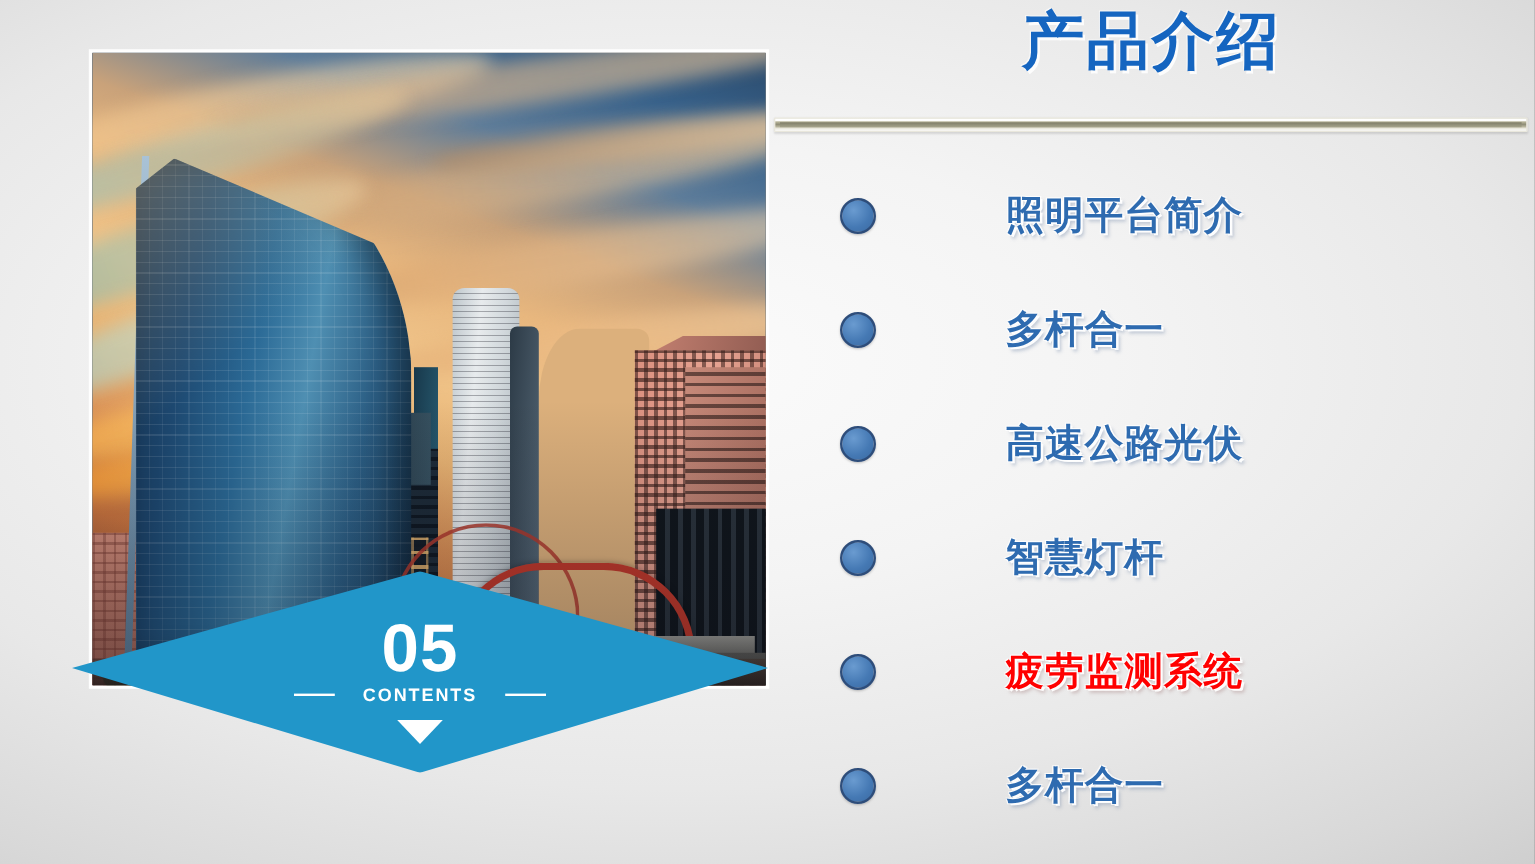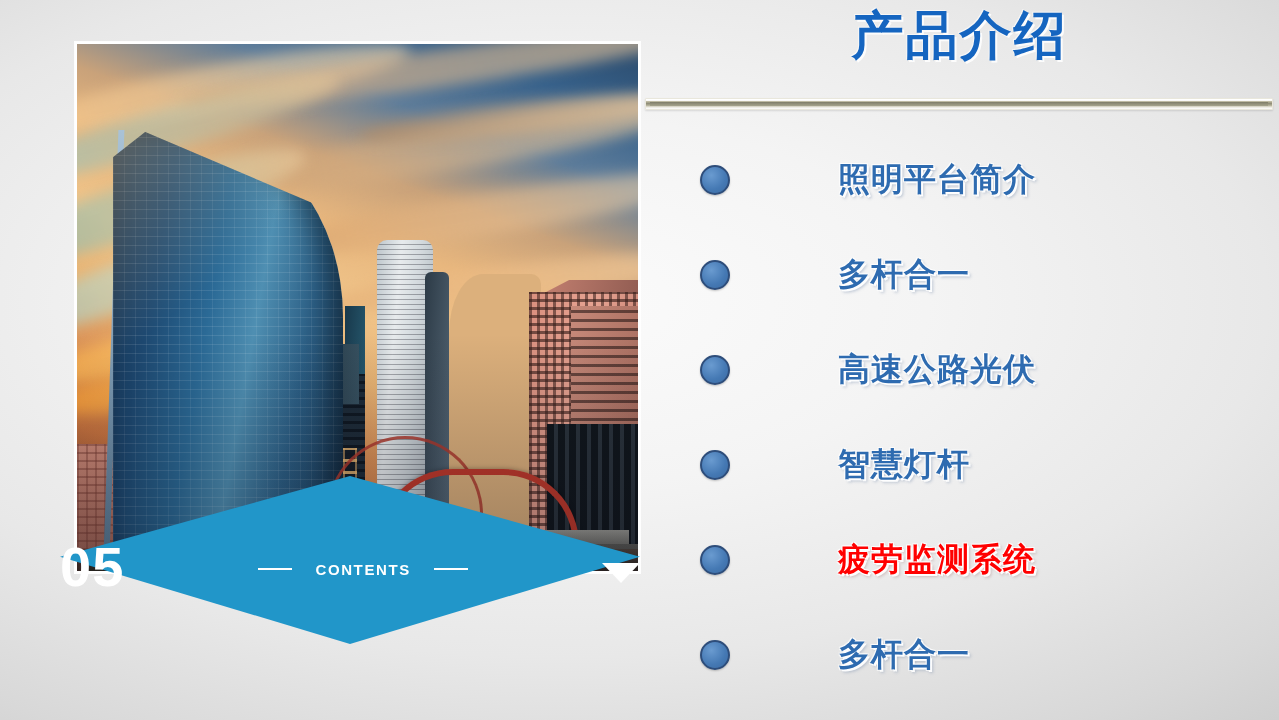--- a/index.html
+++ b/index.html
@@ -223,28 +223,28 @@
     top: 476px;
     width: 580px;
     height: 168px;
     background: #2196c9;
     clip-path: polygon(50% 0%, 100% 48%, 50% 100%, 0% 48%);
     z-index: 6;
   }
   .diamond-text {
     position: absolute;
     left: 60px;
-    top: 472px;
+    top: 492px;
     width: 580px;
     height: 168px;
     z-index: 7;
     display: flex;
-    flex-direction: row;
+    flex-direction: column;
     align-items: center;
-    justify-content: space-between;
+    justify-content: flex-start;
     padding-top: 22px;
     box-sizing: border-box;
     pointer-events: none;
   }
   .num {
     color: #ffffff;
     font-size: 56px;
     font-weight: bold;
     line-height: .94;
     letter-spacing: 1px;

